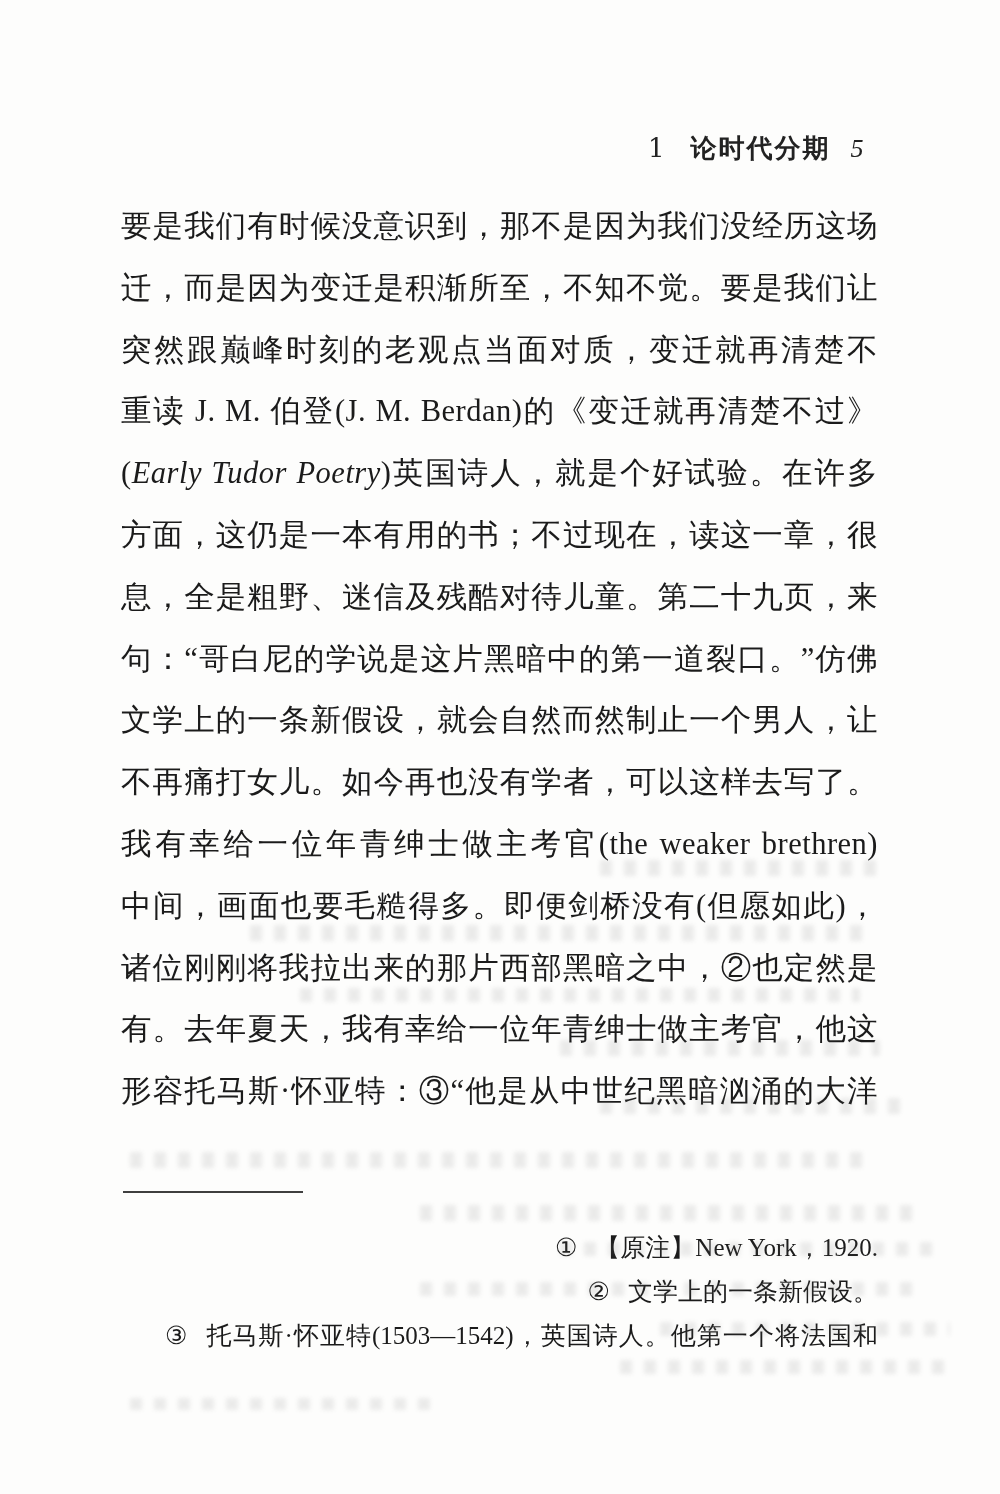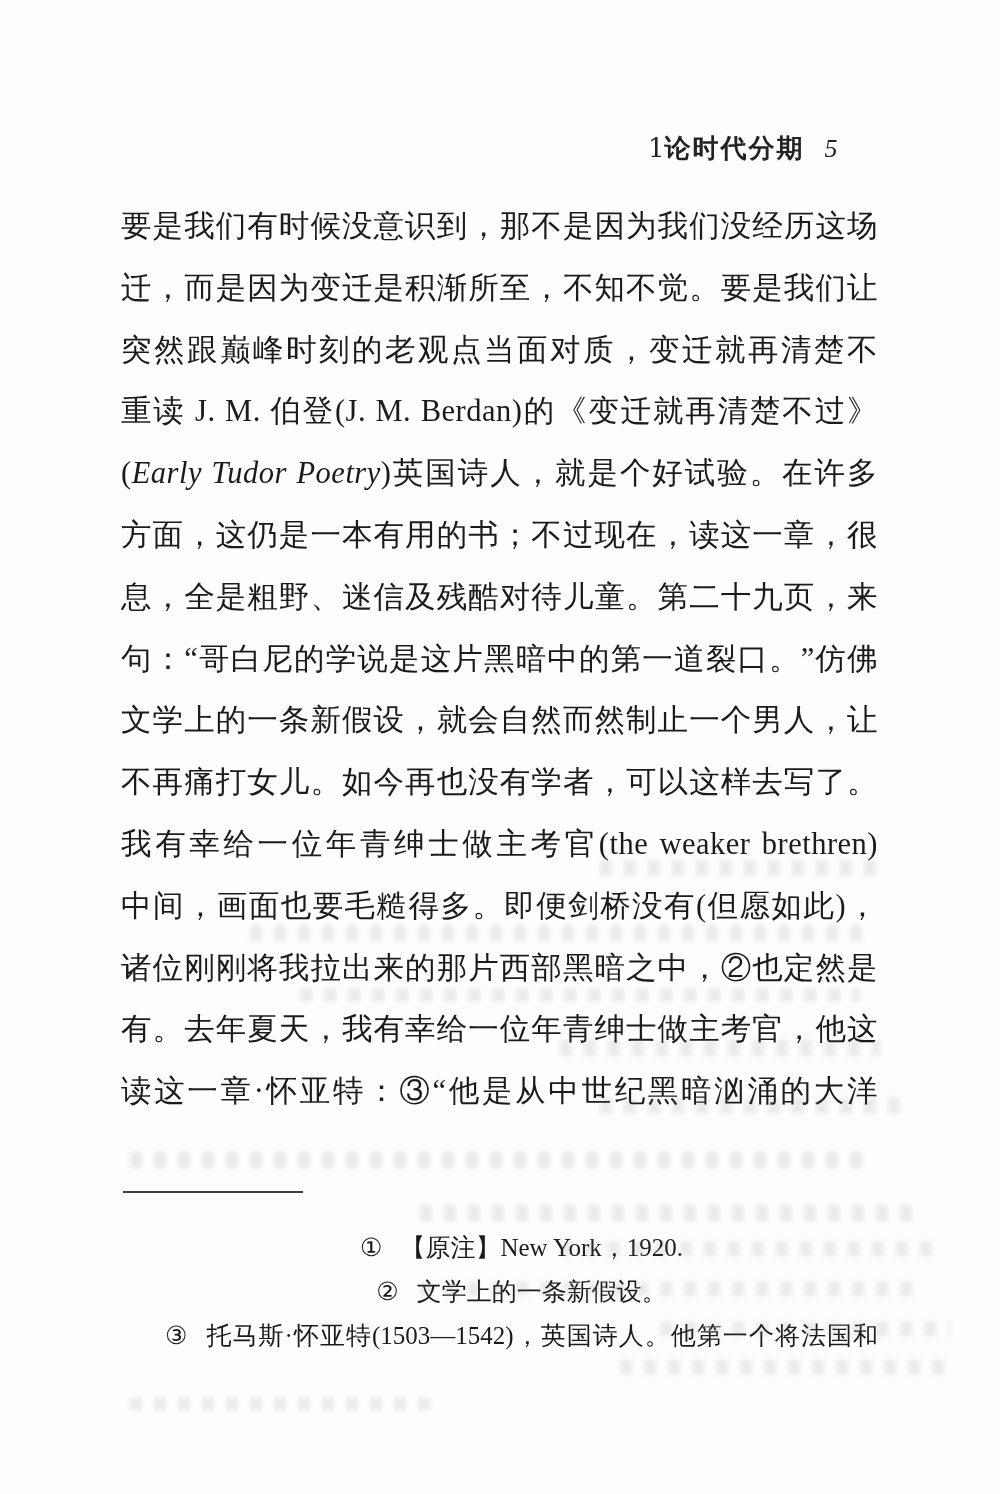--- a/index.html
+++ b/index.html
@@ -12,21 +12,21 @@
     overflow:hidden;
   }
   
   .header {
     position:absolute; top:132px; left:648px;
     font-size:26px; line-height:32px;
     display:flex; align-items:baseline;
     color:#222;
   }
   .header .num { font-family:"DejaVu Serif","Liberation Serif",serif; }
-  .header .title { font-weight:700; letter-spacing:2px; }
+  .header .title { margin-left:26px; font-weight:700; letter-spacing:2px; }
   .header .pagenum { margin-left:20px; font-style:italic; }
 
   
   .bodytext {
     position:absolute; left:121px; top:196px; width:757px;
     font-size:30.5px;
     color:#1b1b1b;
   }
   .bodytext .line {
     height:61.8px; line-height:61.8px;
@@ -41,21 +41,21 @@
   .fnrule {
     position:absolute; left:123px; top:1191px;
     width:180px; height:2px; background:#3f3f3f;
   }
 
   
   .footnotes {
     position:absolute; left:121px; top:1226px; width:757px;
     font-size:25px; color:#1b1b1b;
   }
-  .fnline { height:44px; line-height:44px; text-align:center; overflow:hidden; }
+  .fnline { height:44px; line-height:44px; text-align:right; overflow:hidden; }
   .fnline.indent { padding-left:44px; }
   .fnline.justify { text-align:justify; text-justify:inter-character; }
   .fnline.justify::after { content:""; display:inline-block; width:100%; height:0; }
   .fnline .marker { margin-right:18px; }
 
   
   .bleed {
     position:absolute;
     background:repeating-linear-gradient(90deg, #6b6b6b 0 12px, rgba(0,0,0,0) 12px 24px);
     filter:blur(2px);
@@ -83,21 +83,21 @@
       <div class="line"><span>(</span><span class="italic">Early Tudor Poetry</span><span>)英国诗人，就是个好试验。在许多</span></div>
       <div class="line"><span>方面，这仍是一本有用的书；不过现在，读这一章，很难不</span></div>
       <div class="line"><span>息，全是粗野、迷信及残酷对待儿童。第二十九页，来了一</span></div>
       <div class="line"><span>句：“哥白尼的学说是这片黑暗中的第一道裂口。”仿佛天</span></div>
       <div class="line"><span>文学上的一条新假设，就会自然而然制止一个男人，让他</span></div>
       <div class="line"><span>不再痛打女儿。如今再也没有学者，可以这样去写了。不</span></div>
       <div class="line"><span>我有幸给一位年青绅士做主考官(the weaker brethren)</span></div>
       <div class="line"><span>中间，画面也要毛糙得多。即便剑桥没有(但愿如此)，在</span></div>
       <div class="line"><span>诸位刚刚将我拉出来的那片西部黑暗之中，②也定然是</span></div>
       <div class="line"><span>有。去年夏天，我有幸给一位年青绅士做主考官，他这样</span></div>
-      <div class="line"><span>读这一章·怀亚特：③“他是从中世纪黑暗汹涌的大洋</span></div>
+      <div class="line"><span>形容托马斯·怀亚特：③“他是从中世纪黑暗汹涌的大洋</span></div>
     </div>
 
   <div class="fnrule"></div>
 
   <div class="footnotes" id="footnote-lines">
       <div class="fnline indent"><span class="marker">①</span><span>【原注】New York，1920.</span></div>
       <div class="fnline indent"><span class="marker">②</span><span>文学上的一条新假设。</span></div>
       <div class="fnline indent justify"><span class="marker">③</span><span>托马斯·怀亚特(1503—1542)，英国诗人。他第一个将法国和</span></div>
     </div>
 

